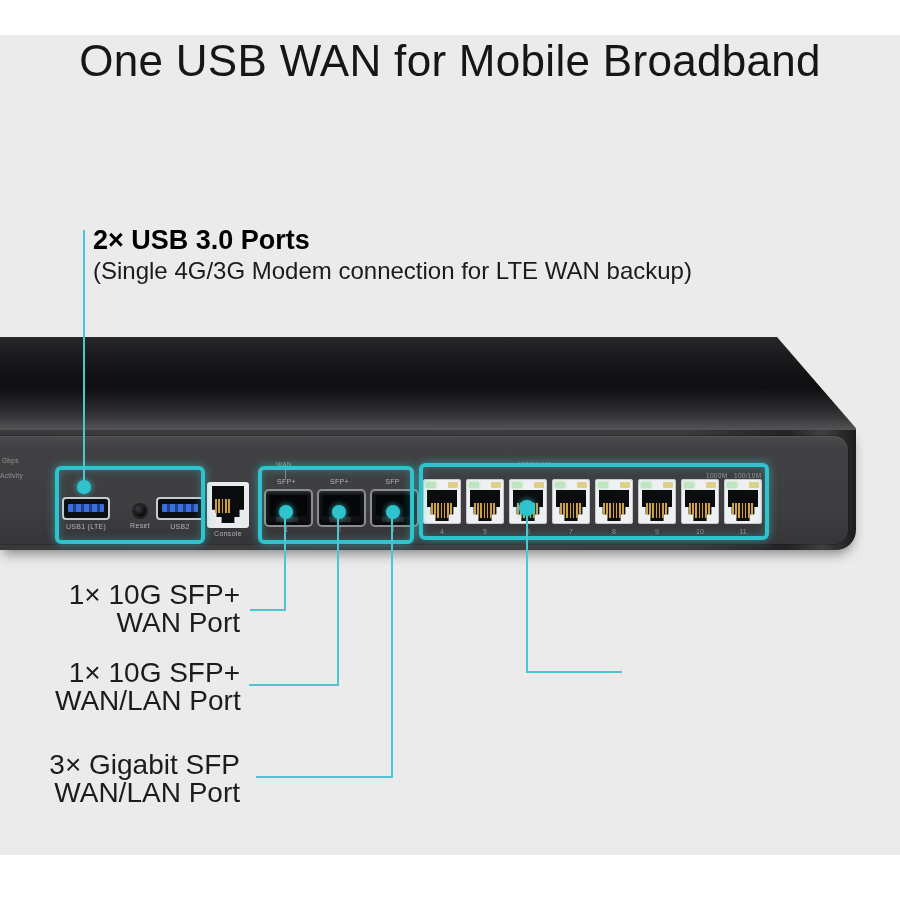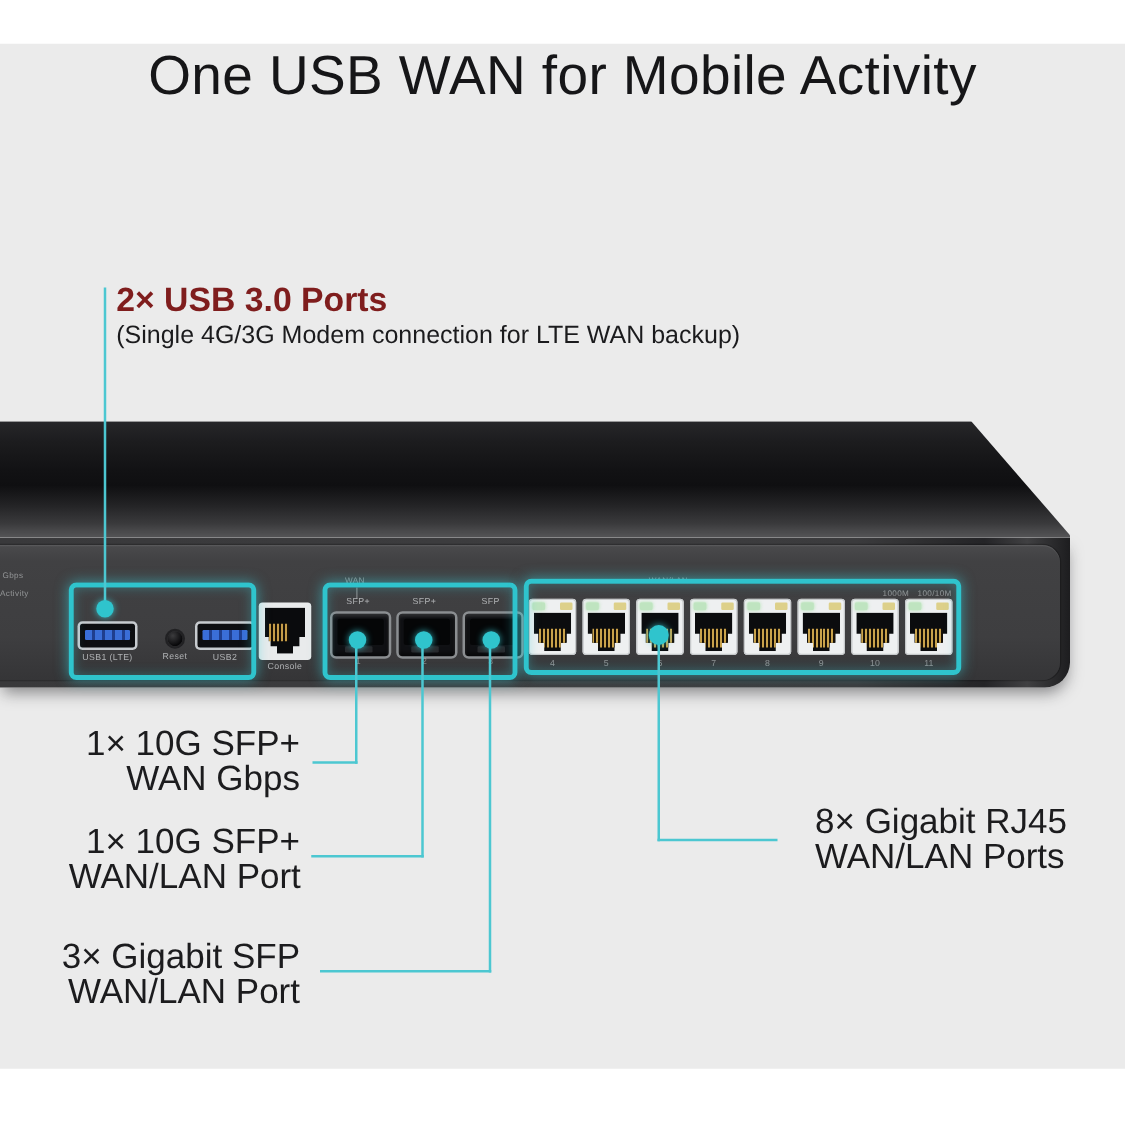--- a/index.html
+++ b/index.html
@@ -10,22 +10,22 @@
   .canvas{position:relative;width:900px;height:900px;background:#ffffff;overflow:hidden;
           font-family:"Liberation Sans",sans-serif;}
   .abs{position:absolute;}
   .bg-band{left:0;top:35px;width:900px;height:820px;background:#ebebeb;}
 
   
   .title{left:0;top:36px;width:900px;text-align:center;font-size:44px;line-height:50px;
          font-weight:500;color:#161618;letter-spacing:.3px;white-space:nowrap;}
 
   
-  .usb-head{left:93px;top:225px;font-size:27px;font-weight:bold;color:#7f1d1d;white-space:nowrap;text-align:center;}
-  .usb-sub{left:93px;top:257px;font-size:20px;color:#1b1b1d;white-space:nowrap;}
+  .usb-head{left:93px;top:225px;font-size:27px;font-weight:bold;color:#000000;white-space:nowrap;text-align:center;}
+  .usb-sub{left:93px;top:257px;font-size:24px;color:#1b1b1d;white-space:nowrap;}
 
   
   .dev-top{left:0;top:337px;width:856px;height:93px;
     clip-path:polygon(0 0,777px 0,100% 98%,100% 100%,0 100%);
     background:linear-gradient(180deg,#27272a 0%,#1c1c1e 18%,#121214 42%,#0f0f11 55%,#232325 72%,#3a3a3c 88%,#4f4f51 97%,#565658 100%);}
   .dev-front{left:0;top:430px;width:856px;height:120px;border-radius:0 0 20px 0;
     background:linear-gradient(90deg,#39393b 0%,#3d3d3f 55%,#3b3b3d 80%,#2d2d2f 87%,#242427 92%,#404042 96%,#1d1d1f 100%);
     box-shadow:0 7px 12px -3px rgba(40,40,44,.5);}
   .dev-panel{left:0;top:436px;width:848px;height:108px;border-radius:0 14px 14px 0;
     background:linear-gradient(180deg,#4a4a4c 0%,#414143 12%,#3e3e40 68%,#353537 100%);
@@ -82,21 +82,21 @@
   .co{font-size:28px;line-height:28px;color:#1c1c1e;white-space:nowrap;}
   .co-r{text-align:right;}
 </style>
 </head>
 <body>
 
 <div class="canvas">
   <div class="abs bg-band"></div>
 
   <div class="abs title">
-    <div>One USB WAN for Mobile Activity</div>
+    <div>One USB WAN for Mobile Broadband</div>
   </div>
 
   <div class="abs usb-head">2× USB 3.0 Ports</div>
   <div class="abs usb-sub">(Single 4G/3G Modem connection for LTE WAN backup)</div>
 
   <div class="abs dev-top"></div>
   <div class="abs dev-front"></div>
   <div class="abs dev-panel"></div>
 
   <div class="abs tiny-dim" style="left:2px;top:457px;">Gbps</div>
@@ -228,27 +228,23 @@
   <div class="abs cline" style="left:526px;top:671px;width:96px;height:2px;"></div>
 
   <div class="abs dot" style="left:77px;top:480px;"></div>
   <div class="abs dot" style="left:279px;top:505px;"></div>
   <div class="abs dot" style="left:332px;top:505px;"></div>
   <div class="abs dot" style="left:386px;top:505px;"></div>
   <div class="abs dot" style="left:519px;top:500px;width:16px;height:16px;"></div>
 
   <div class="abs co co-r" style="left:60px;top:581px;width:180px;">
     <div>1× 10G SFP+</div>
-    <div>WAN Gbps</div>
+    <div>WAN Port</div>
   </div>
   <div class="abs co co-r" style="left:55px;top:659px;width:185px;">
     <div>1× 10G SFP+</div>
     <div>WAN/LAN Port</div>
   </div>
   <div class="abs co co-r" style="left:40px;top:751px;width:200px;">
     <div>3× Gigabit SFP</div>
     <div>WAN/LAN Port</div>
   </div>
-  <div class="abs co" style="left:652px;top:643px;">
-    <div>8× Gigabit RJ45</div>
-    <div>WAN/LAN Ports</div>
-  </div>
 </div>
 
 </body></html>

